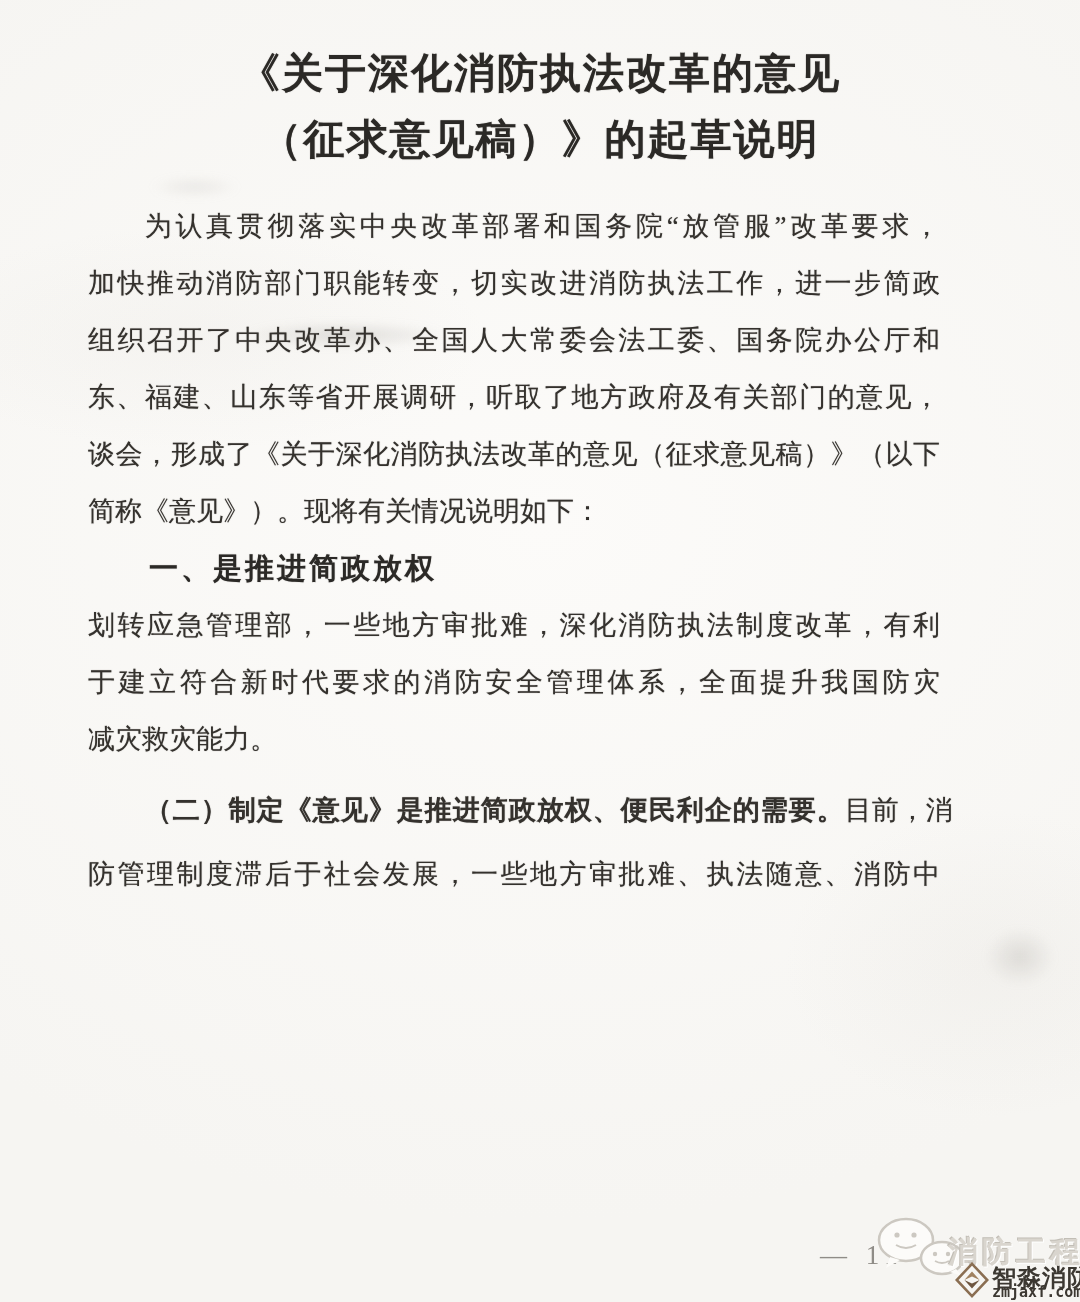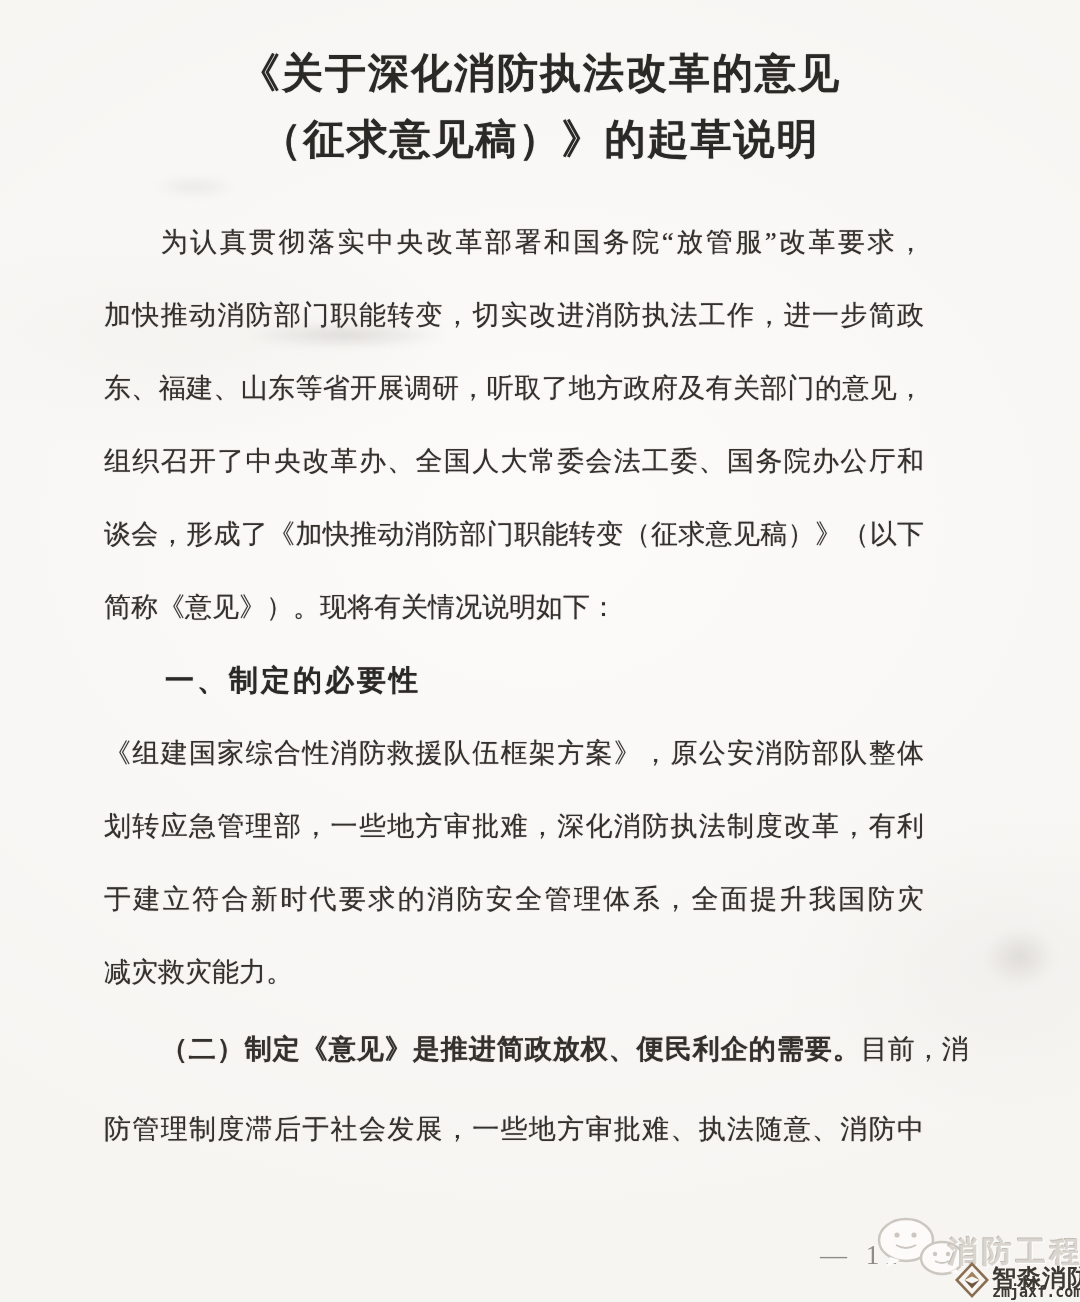--- a/index.html
+++ b/index.html
@@ -42,21 +42,21 @@
     color: #2b2926;
     text-shadow: 0 0 1px rgba(45,42,38,0.55);
   }
 
   .body-block {
     position: absolute;
     left: 88px; top: 198px;
     width: 852px;
   }
   .line {
-    margin: 16px;
+    margin: 0;
     font-size: 27px;
     line-height: 57px;
     text-align: justify;
     text-align-last: justify;
     text-justify: inter-character;
     white-space: nowrap;
     color: #34312d;
     text-shadow: 0 0 1px rgba(52,49,45,0.5);
   }
   .line.indent { text-indent: 2.1em; }
@@ -109,26 +109,25 @@
   <div class="scan-smudge smudge-3"></div>
 
   <div class="title-block">
     <h1 class="title-line">《关于深化消防执法改革的意见</h1>
     <h1 class="title-line">（征求意见稿）》的起草说明</h1>
   </div>
 
   <div class="body-block">
     <p class="line indent"><span class="lead"></span><span>为认真贯彻落实中央改革部署和国务院“放管服”改革要求，</span></p>
     <p class="line"><span>加快推动消防部门职能转变，切实改进消防执法工作，进一步简政</span></p>
+    <p class="line"><span>组织召开了中央改革办、全国人大常委会法工委、国务院办公厅和</span></p>
     <p class="line"><span>东、福建、山东等省开展调研，听取了地方政府及有关部门的意见，</span></p>
-    <p class="line"><span>组织召开了中央改革办、全国人大常委会法工委、国务院办公厅和</span></p>
-    <p class="line"><span>谈会，形成了《加快推动消防部门职能转变（征求意见稿）》（以下</span></p>
+    <p class="line"><span>谈会，形成了《关于深化消防执法改革的意见（征求意见稿）》（以下</span></p>
     <p class="line short"><span>简称《意见》）。现将有关情况说明如下：</span></p>
-    <p class="line heading indent short"><span>一、制定的必要性</span></p>
-    <p class="line"><span>《组建国家综合性消防救援队伍框架方案》，原公安消防部队整体</span></p>
+    <p class="line heading indent short"><span>一、是推进简政放权</span></p>
     <p class="line"><span>划转应急管理部，一些地方审批难，深化消防执法制度改革，有利</span></p>
     <p class="line"><span>于建立符合新时代要求的消防安全管理体系，全面提升我国防灾</span></p>
     <p class="line short"><span>减灾救灾能力。</span></p>
     <p class="line indent wide para-gap"><span class="lead">（二）制定《意见》是推进简政放权、便民利企的需要。</span><span>目前，消</span></p>
     <p class="line wide"><span>防管理制度滞后于社会发展，一些地方审批难、执法随意、消防中</span></p>
   </div>
 
   <div class="footer">
     <div class="page-number">— 11</div>
 

